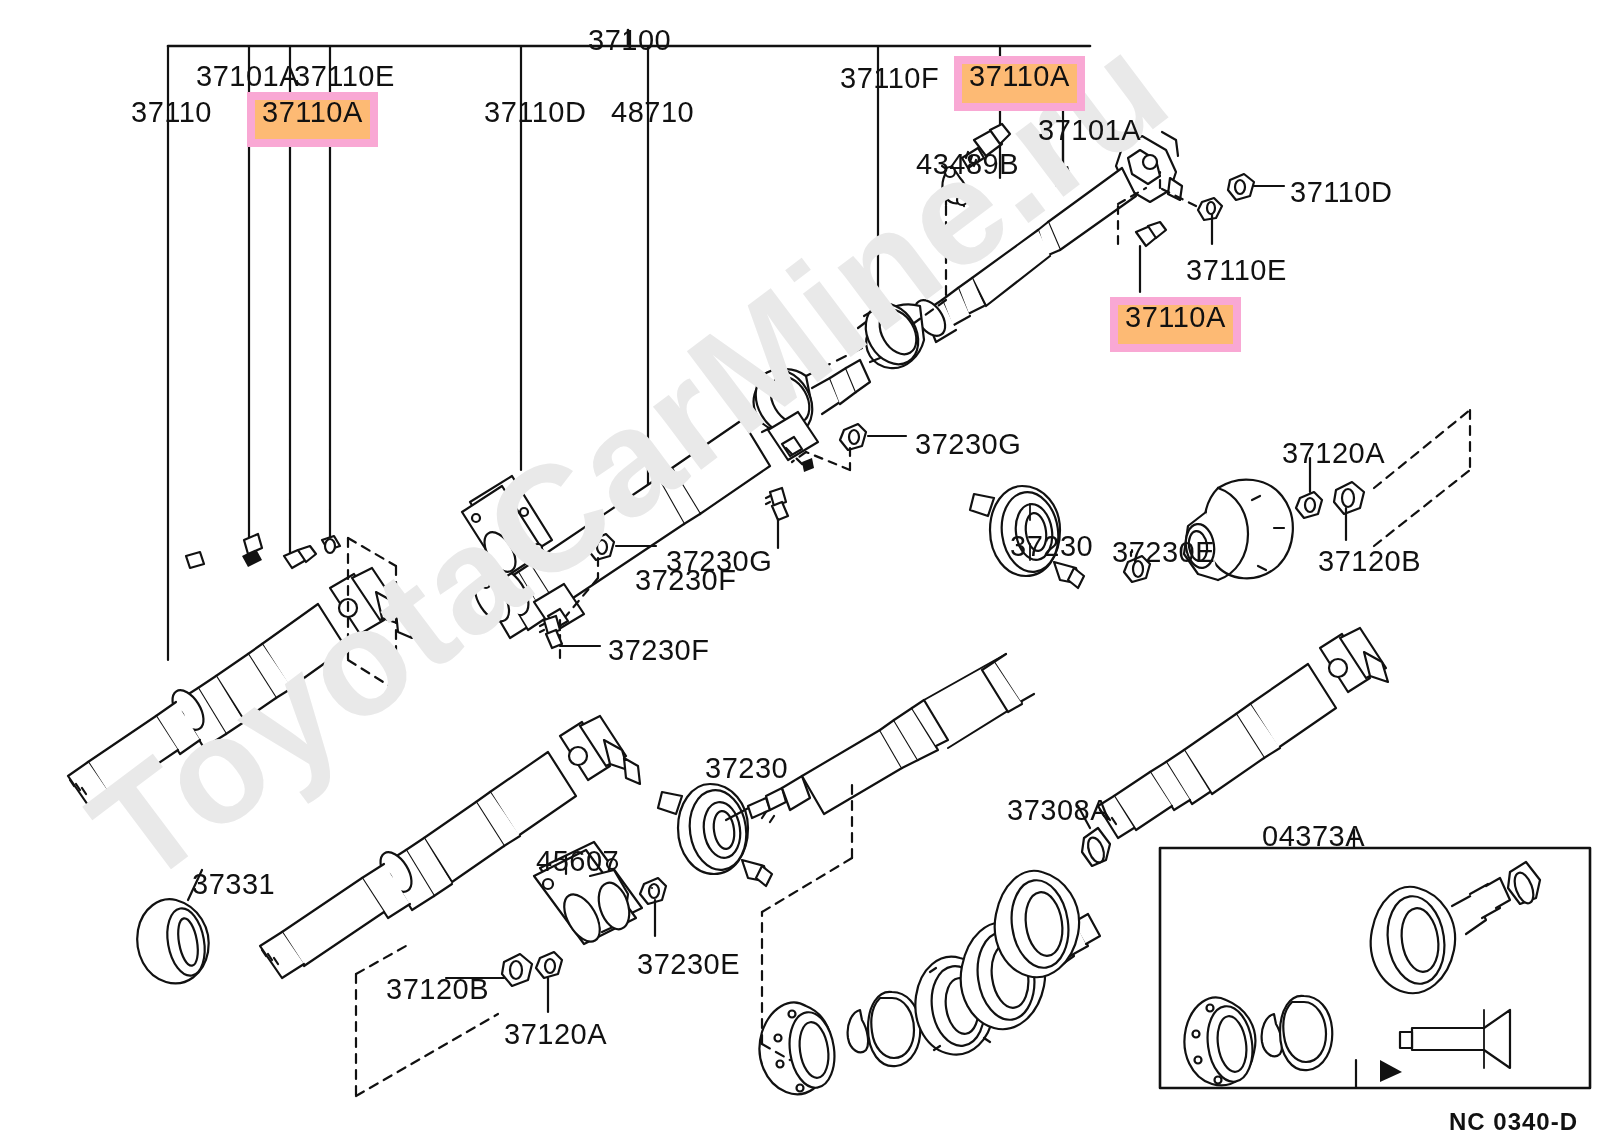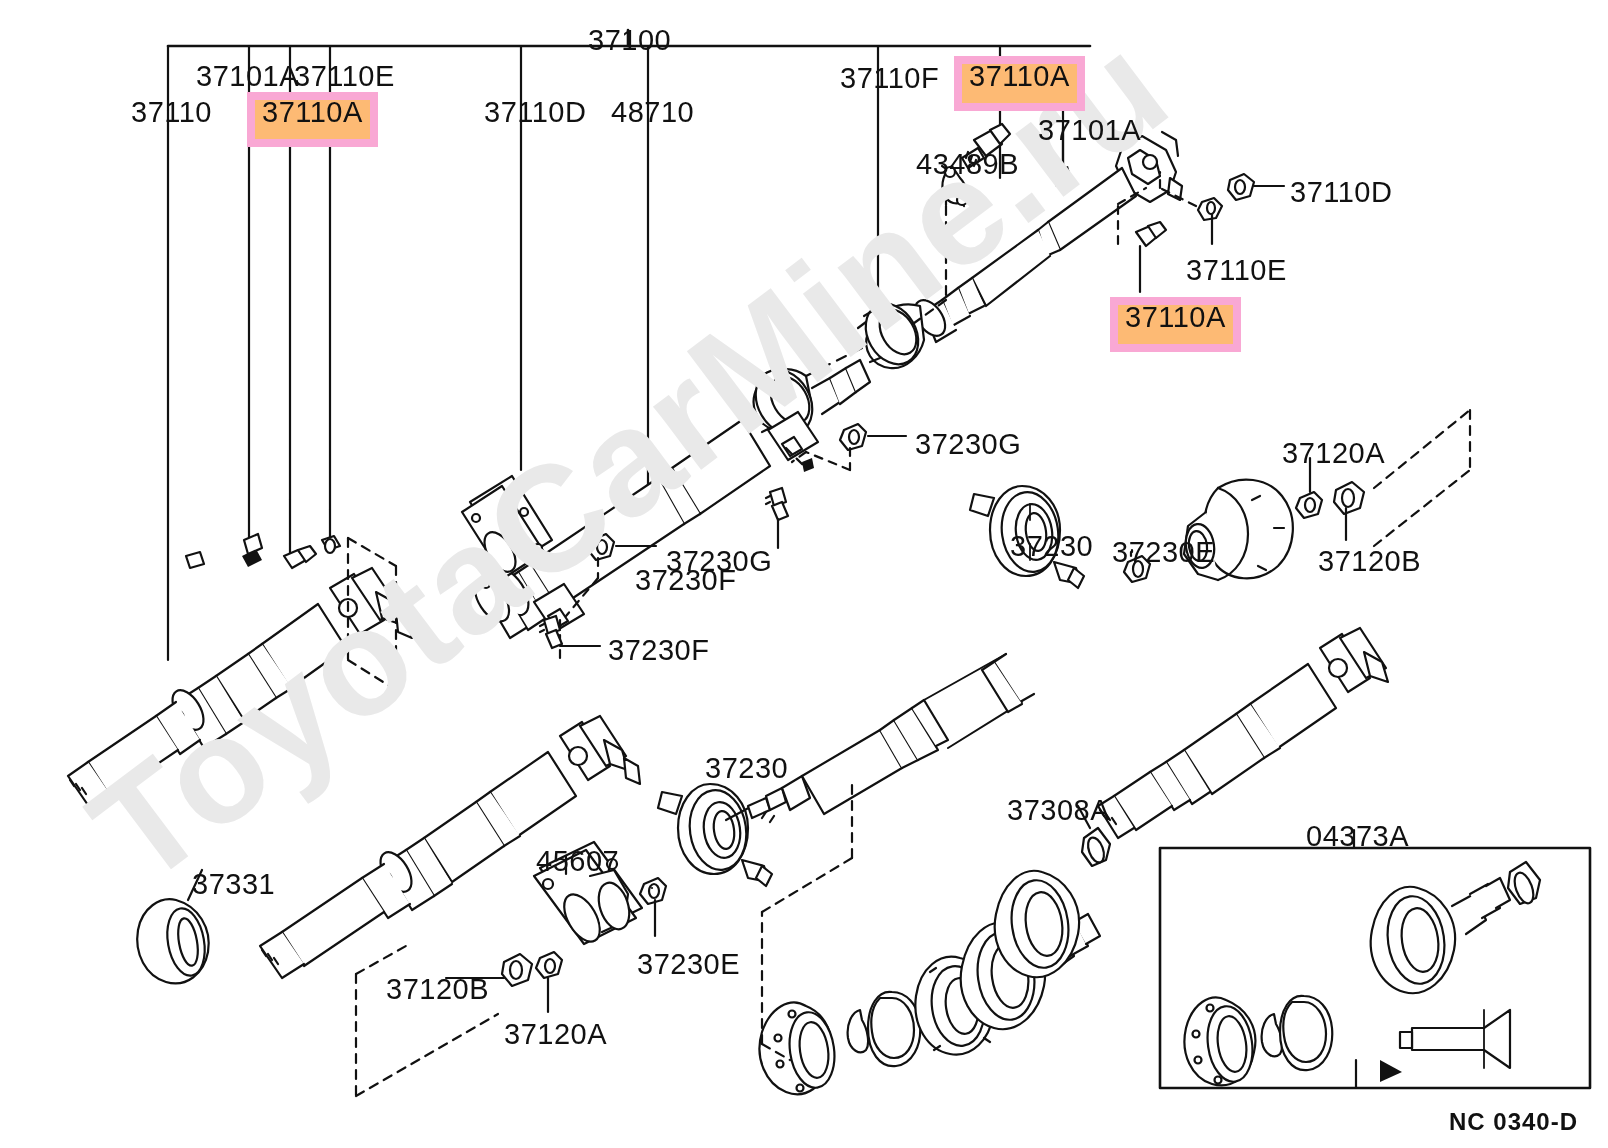--- a/index.html
+++ b/index.html
@@ -450,18 +450,18 @@
       <div class="label" style="left: 1318px; top: 545px;">37120B</div>
       <div class="label" style="left: 1112px; top: 536px;">37230E</div>
       <div class="label" style="left: 1010px; top: 530px;">37230</div>
       <div class="label" style="left: 705px; top: 752px;">37230</div>
       <div class="label" style="left: 536px; top: 845px;">45607</div>
       <div class="label" style="left: 192px; top: 868px;">37331</div>
       <div class="label" style="left: 637px; top: 948px;">37230E</div>
       <div class="label" style="left: 386px; top: 973px;">37120B</div>
       <div class="label" style="left: 504px; top: 1018px;">37120A</div>
       <div class="label" style="left: 1007px; top: 794px;">37308A</div>
-      <div class="label" style="left: 1306px; top: 820px;">04373A</div>
+      <div class="label" style="left: 1262px; top: 820px;">04373A</div>
     </div>
 
   <div class="footer">NC  0340-D</div>
 
 </div>
 
 </body></html>

